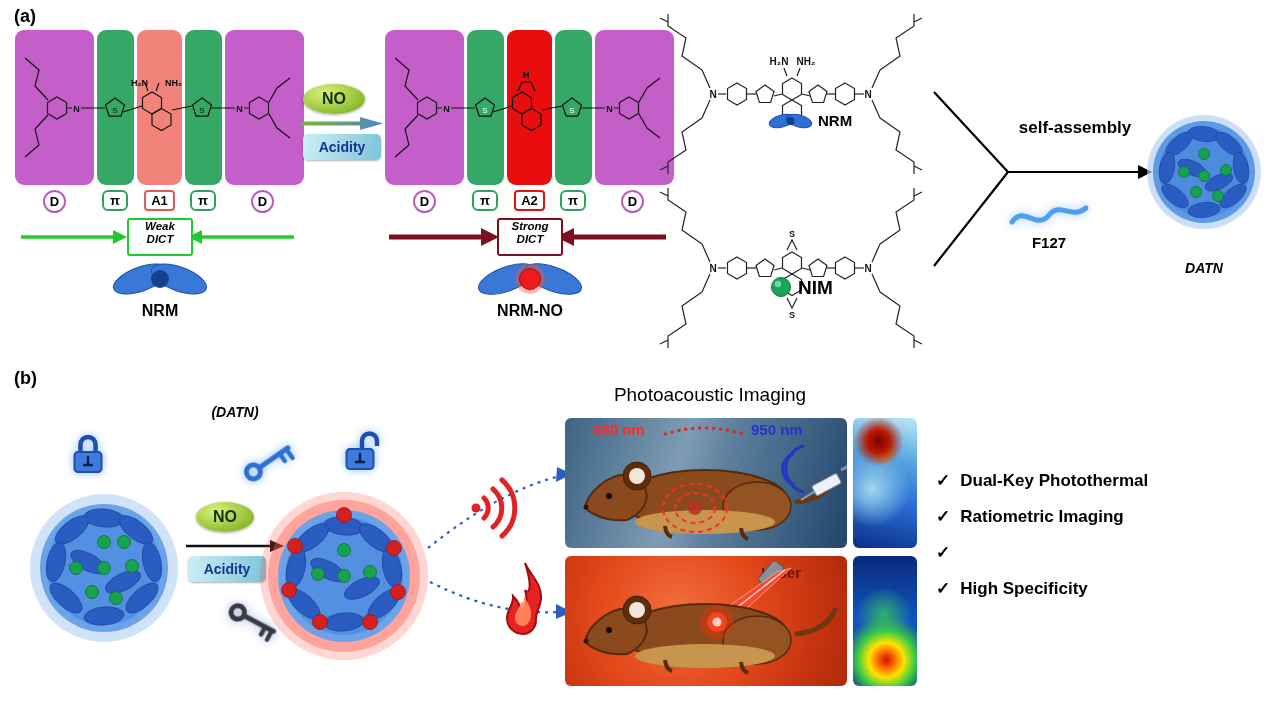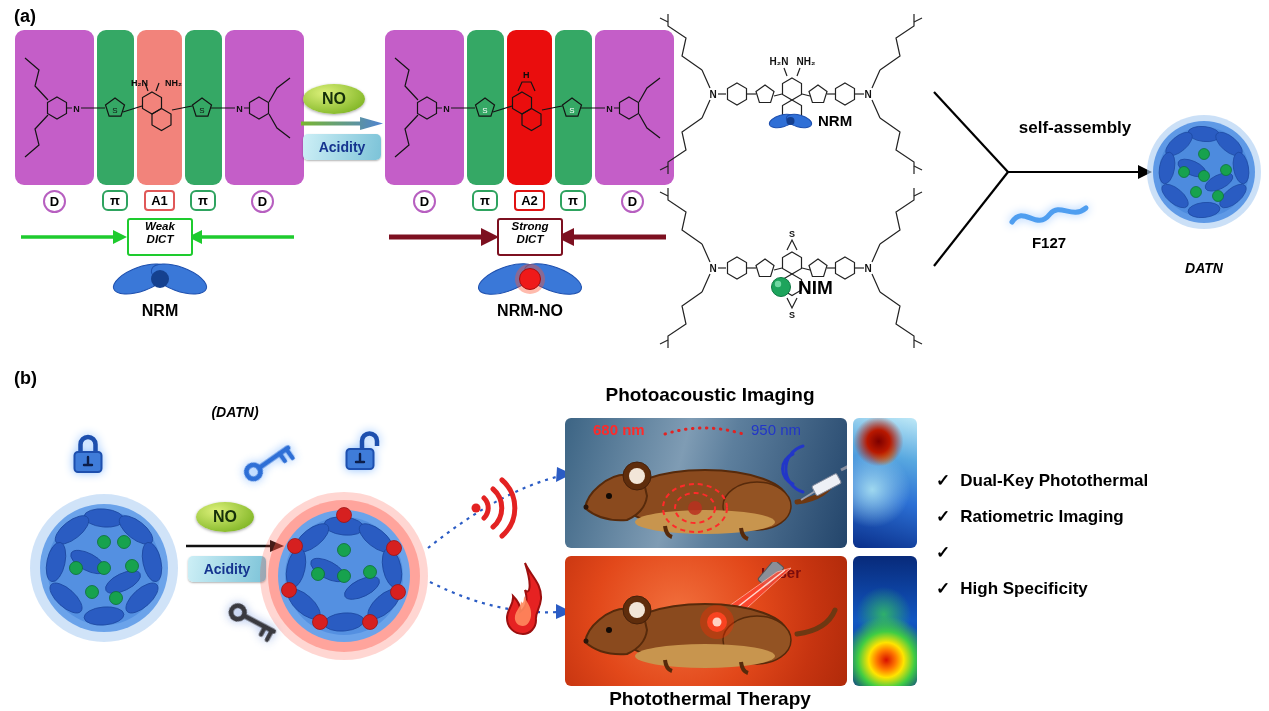--- a/index.html
+++ b/index.html
@@ -26,24 +26,24 @@
 .noell{position:absolute;display:flex;align-items:center;justify-content:center;border-radius:50%;background:radial-gradient(ellipse at 35% 30%,#dcf07a,#8abc2e 72%,#6b9a20);font-weight:bold;font-size:16px;color:#16300a;box-shadow:0 1px 3px rgba(0,0,0,.35)}
 .acid{position:absolute;display:flex;align-items:center;justify-content:center;border-radius:5px;background:linear-gradient(100deg,#cdeff6,#7cc3d8);font-weight:bold;font-size:14px;color:#15348f;box-shadow:0 1px 2px rgba(0,0,0,.3)}
 .garrow{position:absolute;background:linear-gradient(90deg,#79b62e,#4f83d4);clip-path:polygon(0 34%,72% 34%,72% 0,100% 50%,72% 100%,72% 66%,0 66%)}
 .slabel{position:absolute;font-weight:bold;text-align:center}
 .ital{font-style:italic}
 .imgbox{position:absolute;overflow:hidden;border-radius:6px}
 .pa-box{background:linear-gradient(105deg,#3c6484 0%,#7f9cb4 40%,#5d7f9d 55%,#23456b 100%)}
 .pt-box{background:radial-gradient(circle at 40% 45%,#f2703d 0%,#e2481a 45%,#c63410 75%,#b02a0a 100%)}
 .pa-heat{background:radial-gradient(circle at 40% 18%,#7c0000 0%,#b81800 10%,rgba(184,24,0,0) 22%),radial-gradient(circle at 48% 26%,#ff9c00 0%,rgba(255,156,0,0) 14%),radial-gradient(circle at 30% 55%,#9fd8ef 0%,rgba(159,216,239,0) 45%),linear-gradient(195deg,#bfe9f7 0%,#58a8e0 30%,#2b6fd4 60%,#0a2f8a 100%)}
 .pt-heat{background:radial-gradient(circle at 52% 80%,#d81000 0%,#ff7a00 9%,#ffe400 16%,#3fcc44 26%,rgba(63,204,68,0) 40%),radial-gradient(circle at 48% 45%,#2fb06a 0%,rgba(47,176,106,0) 35%),linear-gradient(180deg,#082a7a 0%,#1157c2 50%,#0a2f8a 100%)}
-.bigtitle{position:absolute;font-weight:bold;font-size:19px;text-align:center}
+.bigtitle{position:absolute;font-weight:normal;font-size:19px;text-align:center}
 .feat{display:flex;align-items:baseline;gap:10px;margin-bottom:15px;font-weight:bold;font-size:17px}
 .nm-red{position:absolute;font-weight:bold;font-size:15px;color:#ff2a2a}
-.nm-blue{position:absolute;font-weight:normal;font-size:15px;color:#2236c8}
+.nm-blue{position:absolute;font-weight:bold;font-size:15px;color:#2236c8}
 .laser-lbl{position:absolute;font-weight:bold;font-size:15px;color:#7a0c0c}
 svg{display:block}
 </style>
 </head>
 <body>
 
 <div class="fig">
 
   <div class="tag" style="left:14px;top:6px">(a)</div>
 
@@ -447,21 +447,20 @@
       <circle cx="72" cy="34" r="8" fill="#f2e6d8"></circle>
       <circle cx="44" cy="54" r="3" fill="#120a05"></circle>
       <circle cx="21" cy="65" r="2.5" fill="#2a150a"></circle>
       <path d="M100 84 q 1 9 7 11 M176 86 q 1 9 7 11" stroke="#572a0b" stroke-width="4" fill="none"></path>
       <circle cx="152" cy="46" r="17" fill="#ff2a00" opacity="0.35"></circle>
       <circle cx="152" cy="46" r="10" fill="#ff4422" opacity="0.9"></circle>
       <circle cx="152" cy="46" r="4.5" fill="#ffd2c2"></circle>
     </svg>
   </div>
   <div class="imgbox pt-heat" style="left:853px;top:556px;width:64px;height:130px"></div>
-  <div class="bigtitle" style="left:560px;top:688px;width:300px">Photothermal Therapy</div>
 
   <div class="abs" style="left:936px;top:470px">
     <div class="feat">
       <span>✓</span>
       <span>Dual-Key Photothermal</span>
     </div>
     <div class="feat">
       <span>✓</span>
       <span>Ratiometric Imaging</span>
     </div>

